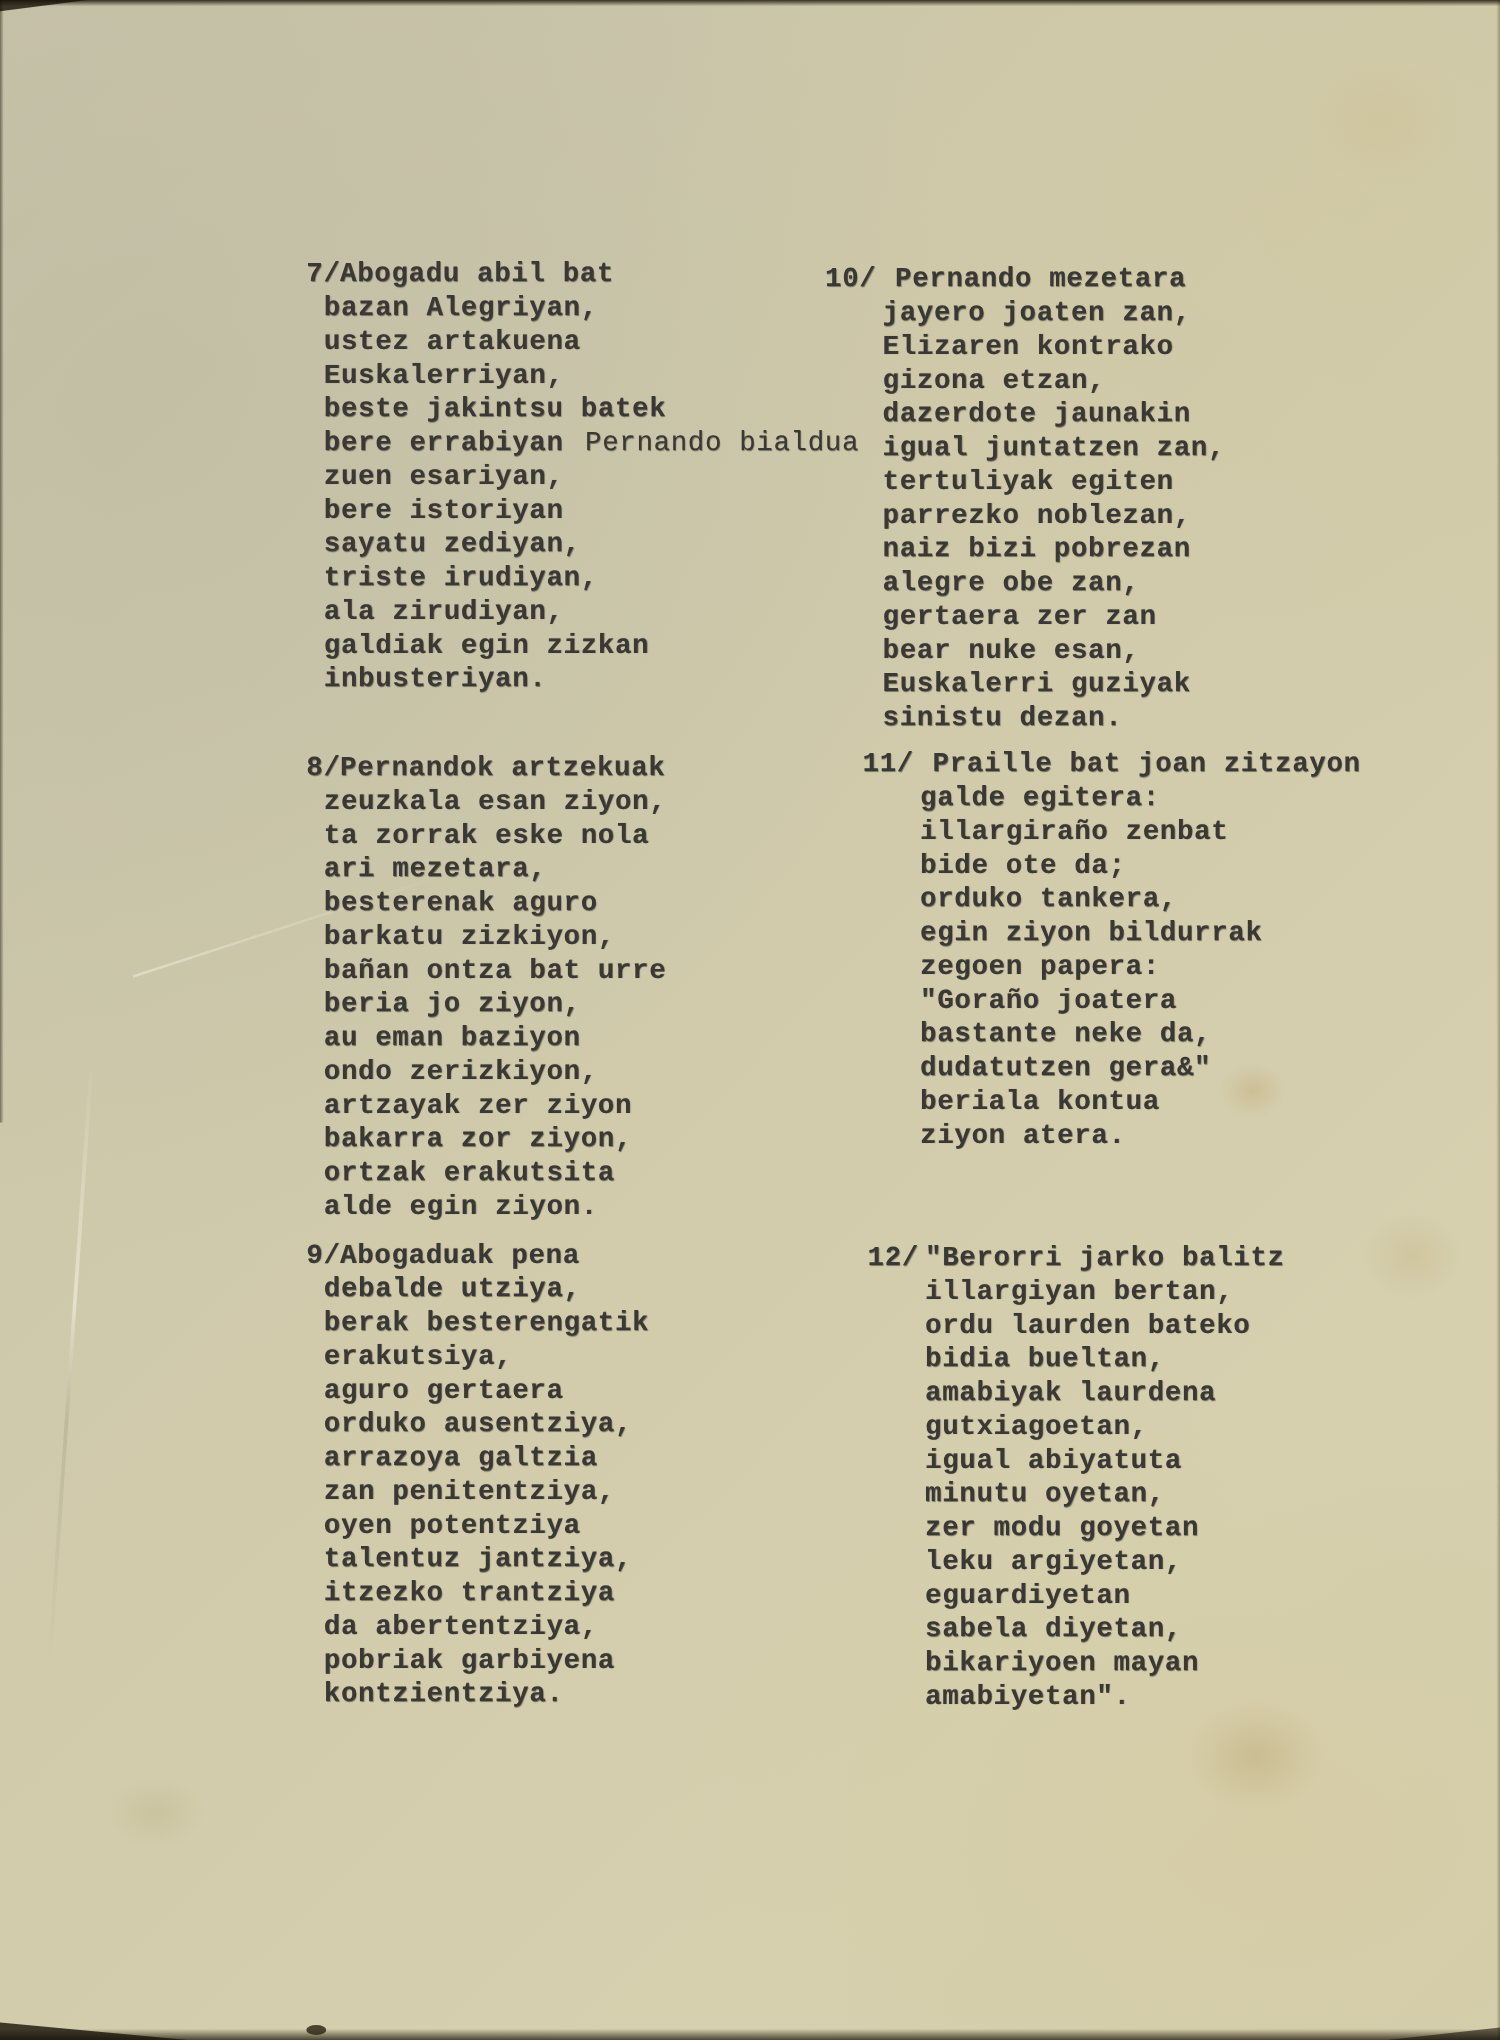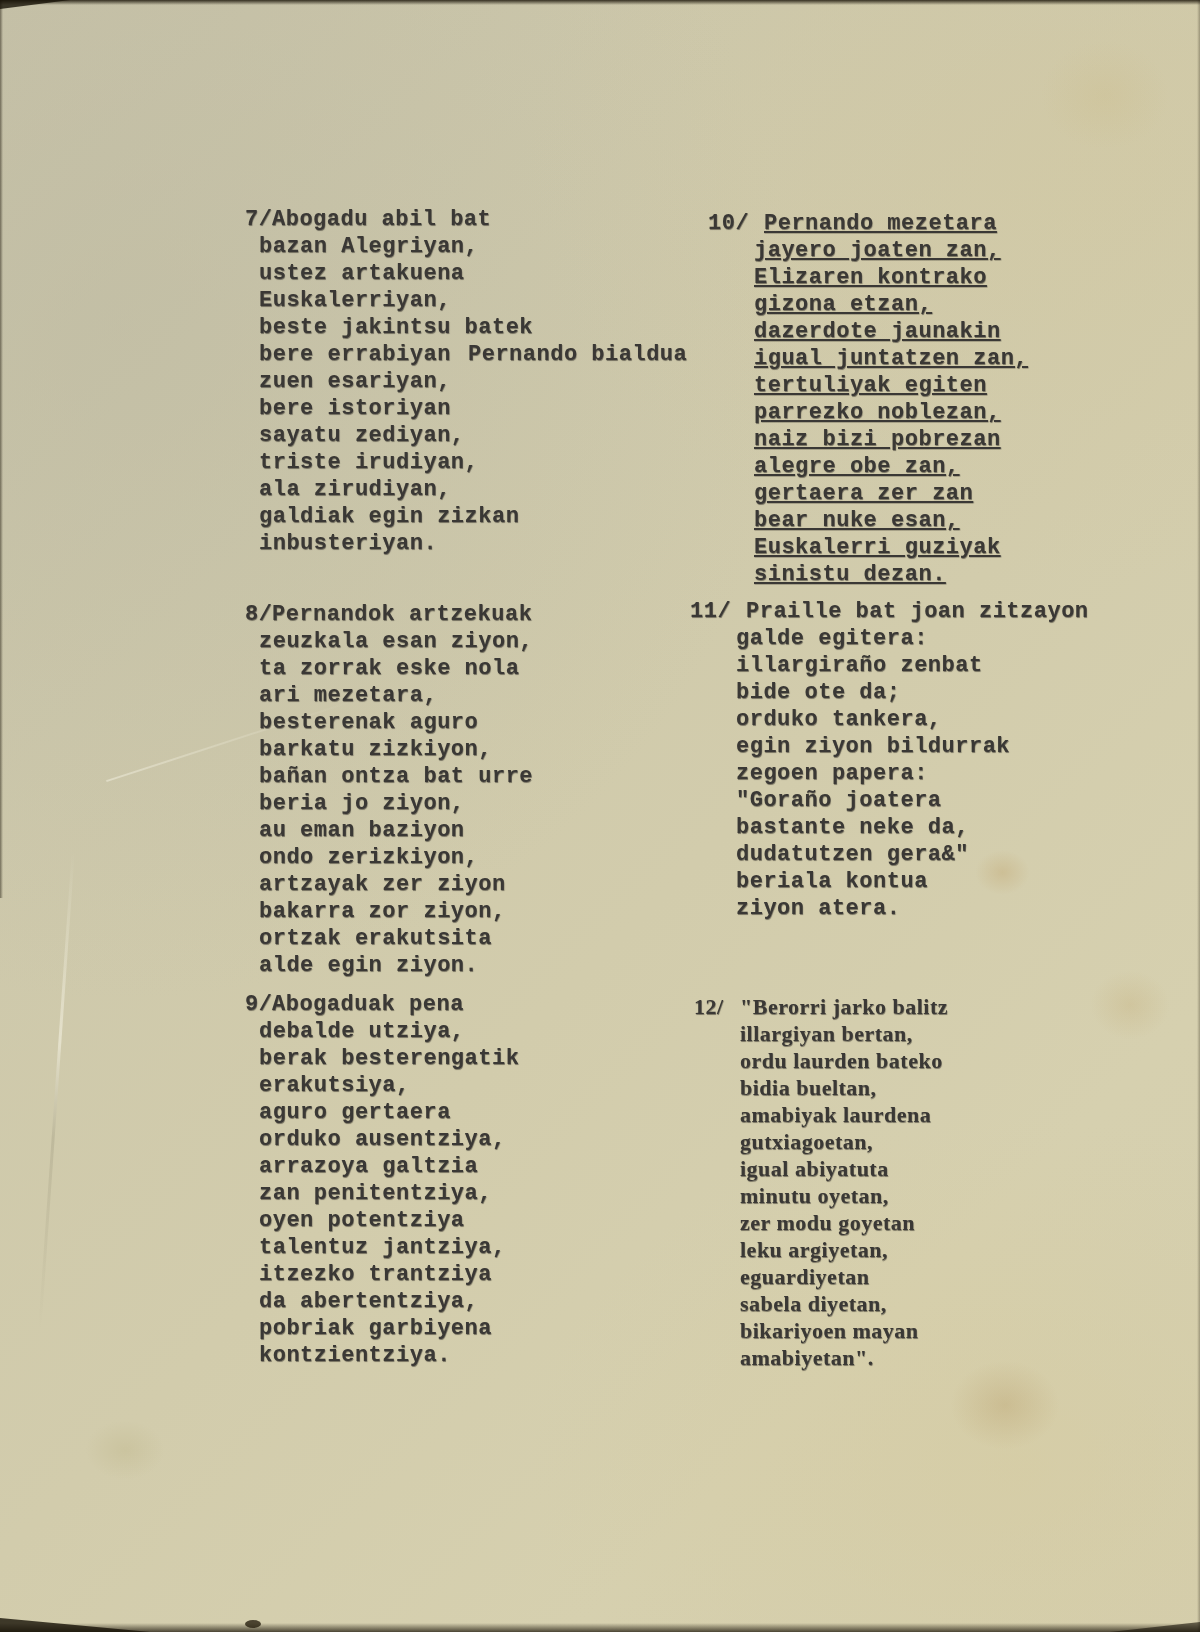--- a/index.html
+++ b/index.html
@@ -60,21 +60,21 @@
     white-space:nowrap;
   }
   .stanza .num{position:absolute;left:0;top:0;}
   .stanza .lines{margin-left:14px;}
   .stanza .lines div:first-child{padding-left:13px;}
   .stanza.right .lines{margin-left:46px;}
   .stanza.right .lines div:first-child{padding-left:10px;}
   .stanza.tight .lines div:first-child{padding-left:0;}
   .annotation{
     position:absolute;left:468px;top:342px;
-    font-size:22px;font-weight:bold;letter-spacing:.5px;
+    font-size:22px;font-weight:normal;letter-spacing:.5px;
     color:#3a3835;text-shadow:0.5px 0.5px 0.7px rgba(50,46,40,.55);
     white-space:nowrap;
   }
 </style>
 </head>
 <body>
 
 <div class="page">
 
   <div class="edge-top"></div>
@@ -146,21 +146,21 @@
         <div>zan penitentziya,</div>
         <div>oyen potentziya</div>
         <div>talentuz jantziya,</div>
         <div>itzezko trantziya</div>
         <div>da abertentziya,</div>
         <div>pobriak garbiyena</div>
         <div>kontzientziya.</div>
       </div>
   </div>
 
-  <div class="stanza right" style="left:708px;top:210px;text-decoration:underline;">
+  <div class="stanza right" style="left:660px;top:210px;">
     <span class="num">10/</span>
     <div class="lines">
         <div>Pernando mezetara</div>
         <div>jayero joaten zan,</div>
         <div>Elizaren kontrako</div>
         <div>gizona etzan,</div>
         <div>dazerdote jaunakin</div>
         <div>igual juntatzen zan,</div>
         <div>tertuliyak egiten</div>
         <div>parrezko noblezan,</div>
@@ -184,21 +184,21 @@
         <div>egin ziyon bildurrak</div>
         <div>zegoen papera:</div>
         <div>"Goraño joatera</div>
         <div>bastante neke da,</div>
         <div>dudatutzen gera&amp;"</div>
         <div>beriala kontua</div>
         <div>ziyon atera.</div>
       </div>
   </div>
 
-  <div class="stanza right tight" style="left:694px;top:993px;font-family:Liberation Serif, serif;">
+  <div class="stanza right tight" style="left:694px;top:993px;">
     <span class="num">12/</span>
     <div class="lines">
         <div>"Berorri jarko balitz</div>
         <div>illargiyan bertan,</div>
         <div>ordu laurden bateko</div>
         <div>bidia bueltan,</div>
         <div>amabiyak laurdena</div>
         <div>gutxiagoetan,</div>
         <div>igual abiyatuta</div>
         <div>minutu oyetan,</div>

